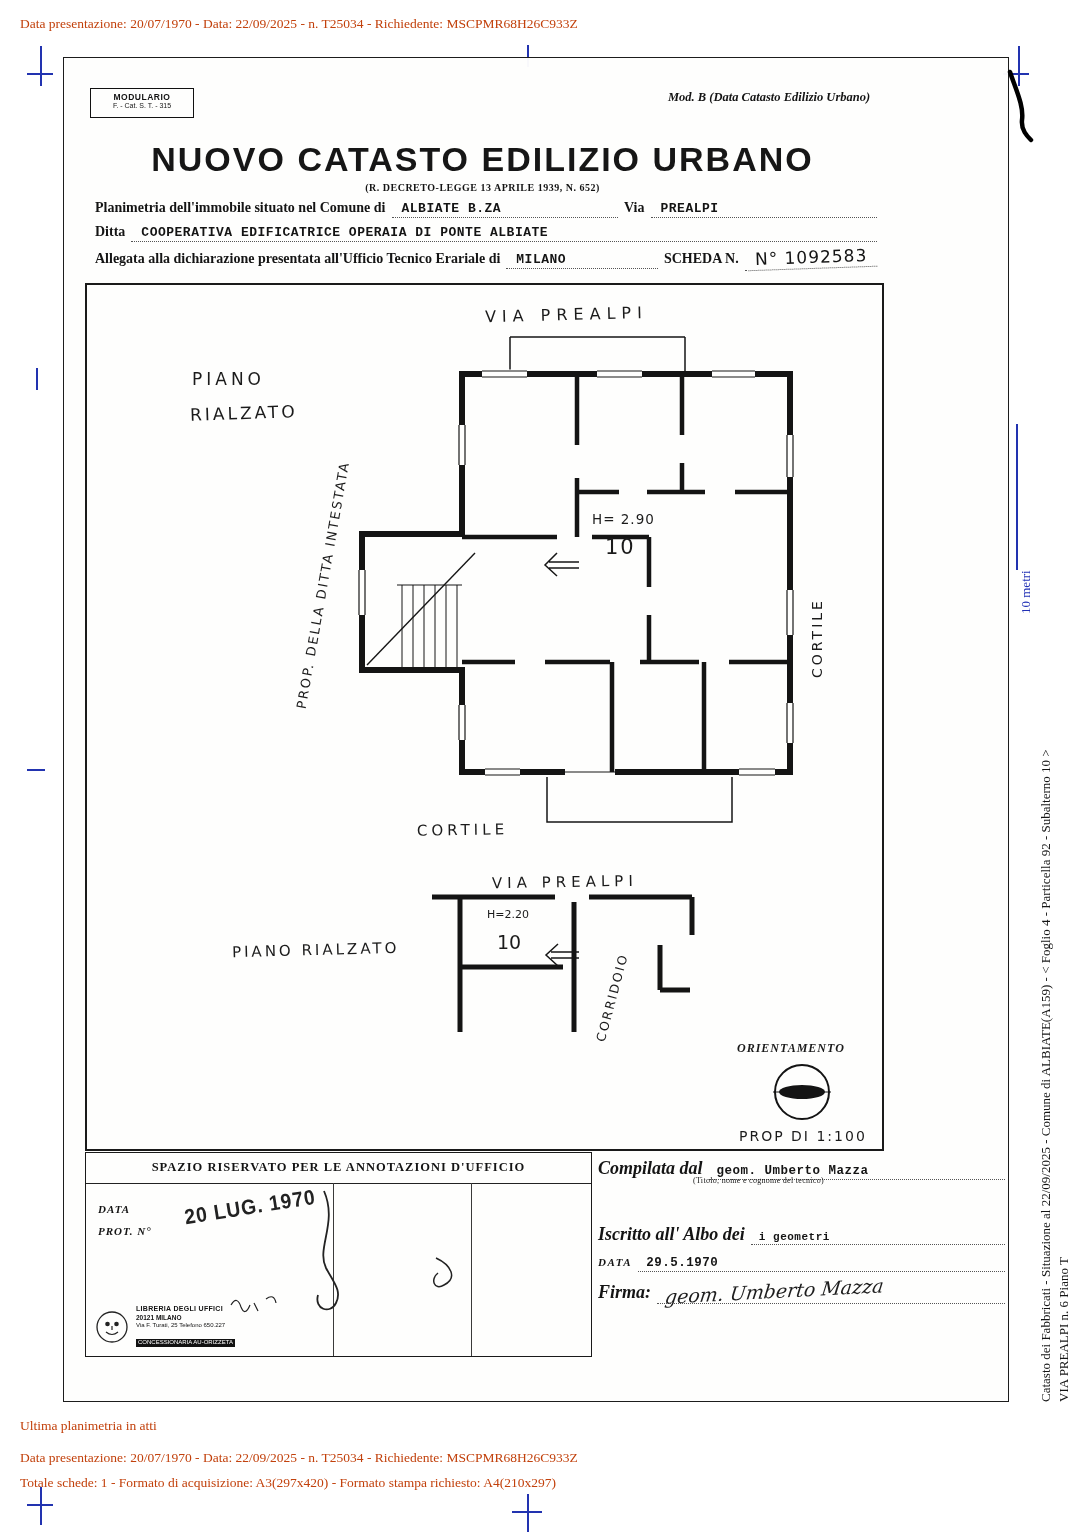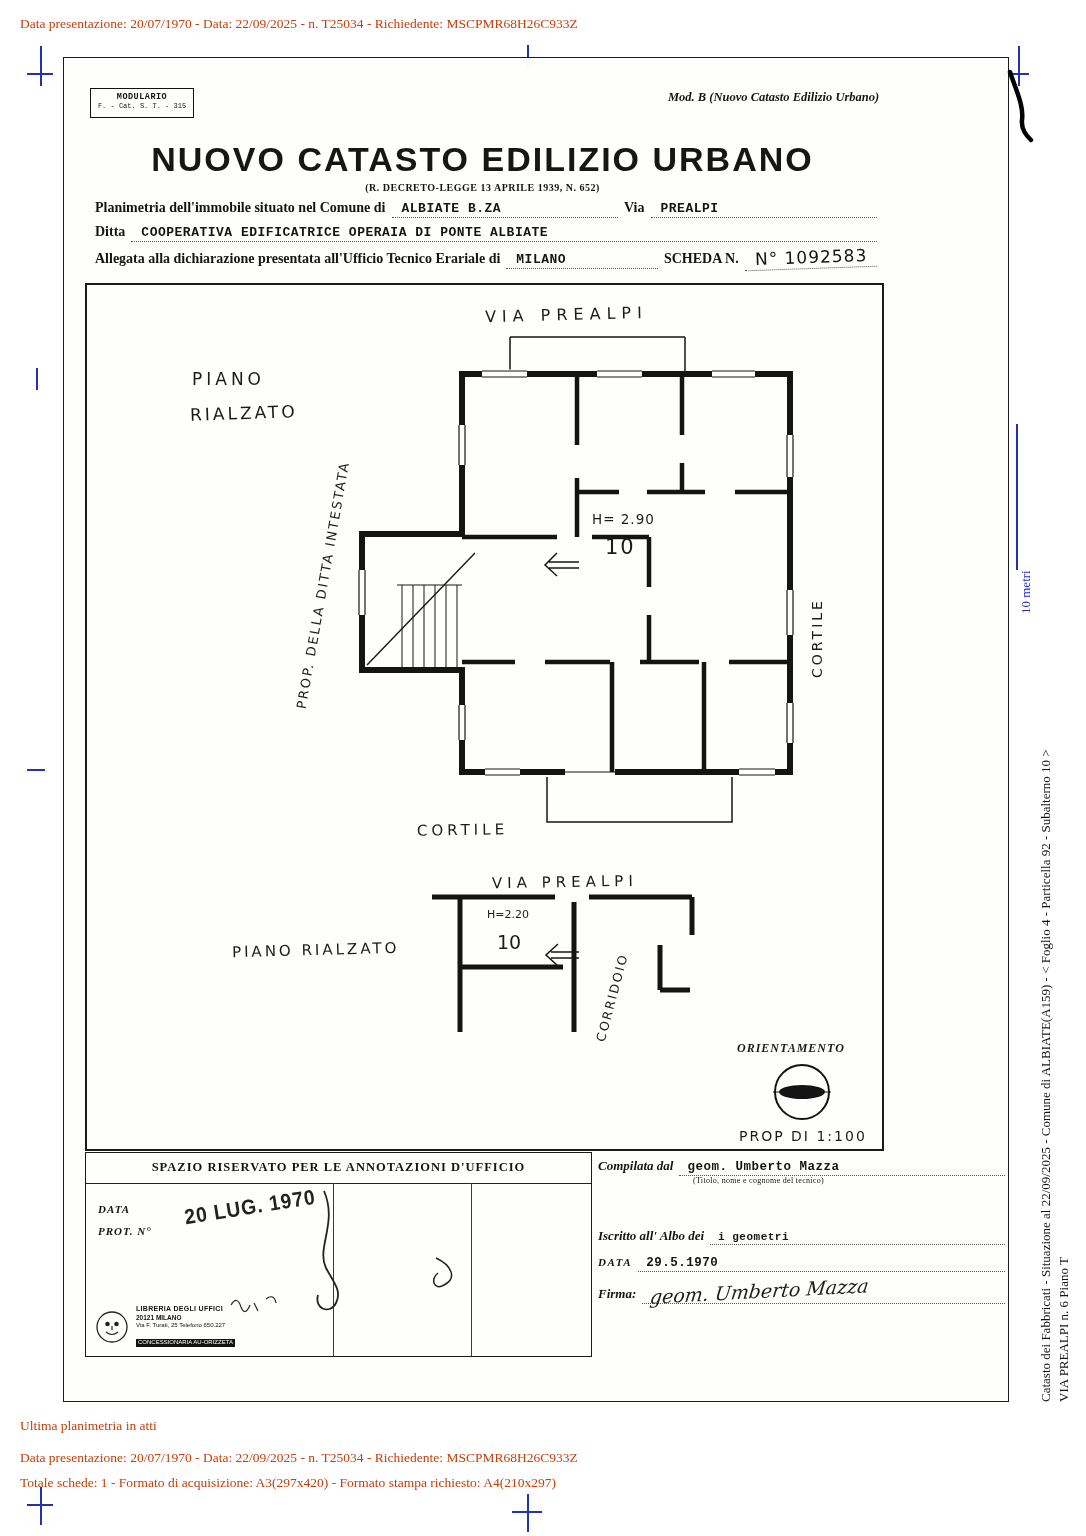--- a/index.html
+++ b/index.html
@@ -2,21 +2,21 @@
 <html><head>
 <meta charset="utf-8">
 <style>
   html,body{margin:0;padding:0;width:1086px;height:1536px;background:#ffffff;
     font-family:"Liberation Serif", serif;color:#141414;position:relative;overflow:hidden;}
   .abs{position:absolute;}
   .meta-line{position:absolute;font-size:13.5px;color:#c2410c;white-space:nowrap;}
   .page-border{position:absolute;left:63px;top:57px;width:944px;height:1343px;
     border:1.3px solid #1c1c1c;background:#fefefdf8;}
   .modulario{position:absolute;left:90px;top:88px;width:102px;height:28px;border:1.2px solid #111;
-    text-align:center;font-family:Liberation Mono, monospace;}
+    text-align:center;font-family:Liberation Sans, sans-serif;}
   .modulario .l1{font-size:8.5px;font-weight:bold;letter-spacing:.5px;margin-top:3px;}
   .modulario .l2{font-size:7px;}
   .modb{position:absolute;left:668px;top:90px;font-size:12.5px;font-style:italic;font-weight:bold;}
   .doc-title{position:absolute;left:85px;top:140px;width:795px;text-align:center;
     font-family:"Liberation Sans",sans-serif;font-weight:700;font-size:34px;letter-spacing:2px;color:#161616;}
   .doc-subtitle{position:absolute;left:85px;top:182px;width:795px;text-align:center;
     font-size:10px;font-weight:bold;letter-spacing:.5px;}
   .formline{position:absolute;left:95px;width:782px;display:flex;align-items:baseline;gap:6px;}
   .flabel{font-weight:bold;font-size:14px;white-space:nowrap;}
   .fvalue{border-bottom:1.2px dotted #555;padding:0 10px 1px 10px;}
@@ -35,21 +35,21 @@
   .stamp{position:absolute;left:92px;top:42px;font-family:"Liberation Sans",sans-serif;font-weight:700;
     font-size:21px;letter-spacing:1px;transform:rotate(-9deg) scaleX(.92);color:#222;white-space:nowrap;}
   .logo-wrap{position:absolute;left:8px;top:152px;display:flex;align-items:center;gap:6px;}
   .logo-text{font-family:"Liberation Sans",sans-serif;line-height:1.25;}
   .logo-text .t1{font-size:7px;font-weight:bold;letter-spacing:.3px;}
   .logo-text .t2{font-size:6.5px;font-weight:bold;}
   .logo-text .t3{font-size:6px;}
   .logo-text .t4{font-size:6px;background:#111;color:#fff;padding:0 2px;display:inline-block;}
   .comp{position:absolute;left:598px;top:1152px;width:407px;height:205px;}
   .crow{position:absolute;left:0;width:100%;display:flex;align-items:baseline;gap:6px;}
-  .clabel{font-style:italic;font-weight:bold;font-size:13px;white-space:nowrap;}
+  .clabel{font-style:italic;font-weight:bold;font-size:18px;white-space:nowrap;}
   .chint{position:absolute;left:95px;top:24px;font-size:8px;letter-spacing:.3px;}
   .cdotted{border-bottom:1.2px dotted #555;padding:0 8px 1px 8px;}
   .sig{font-family:"DejaVu Serif",serif;font-style:italic;font-size:19px;white-space:nowrap;
     display:inline-block;transform:rotate(-3deg) skewX(-10deg);color:#1d1d1d;}
   .vrot{position:absolute;transform-origin:0 0;transform:rotate(-90deg);white-space:nowrap;font-size:13px;}
   .bluemark{position:absolute;background:#2233b0;}
   .bluetext{color:#2130b5;}
   svg{display:block;}
 </style>
 </head>
@@ -74,21 +74,21 @@
 <svg class="abs" style="left:1000px;top:68px;" width="40" height="75" viewBox="0 0 40 75">
   <path d="M10 4 C16 22 24 38 22 52 C21 62 27 68 31 72" stroke="#000" stroke-width="4.5" fill="none" stroke-linecap="round"></path>
   <path d="M12 10 C17 26 23 40 22 50" stroke="#000" stroke-width="1.5" fill="none"></path>
 </svg>
 
 <div class="modulario">
   <div class="l1">MODULARIO</div>
   <div class="l2">F. - Cat. S. T. - 315</div>
 </div>
 
-<div class="modb">Mod. B (Nuovo Catasto Edilizio Urbano)</div>
+<div class="modb">Mod. B (Data Catasto Edilizio Urbano)</div>
 
 <div class="doc-title">NUOVO CATASTO EDILIZIO URBANO</div>
 <div class="doc-subtitle">(R. DECRETO-LEGGE 13 APRILE 1939, N. 652)</div>
 
 <div class="formline" style="top:200px;">
   <span class="flabel">Planimetria dell'immobile situato nel Comune di</span>
   <span class="fvalue typed grow">ALBIATE B.ZA</span>
   <span class="flabel">Via</span>
   <span class="fvalue typed grow">PREALPI</span>
 </div>

